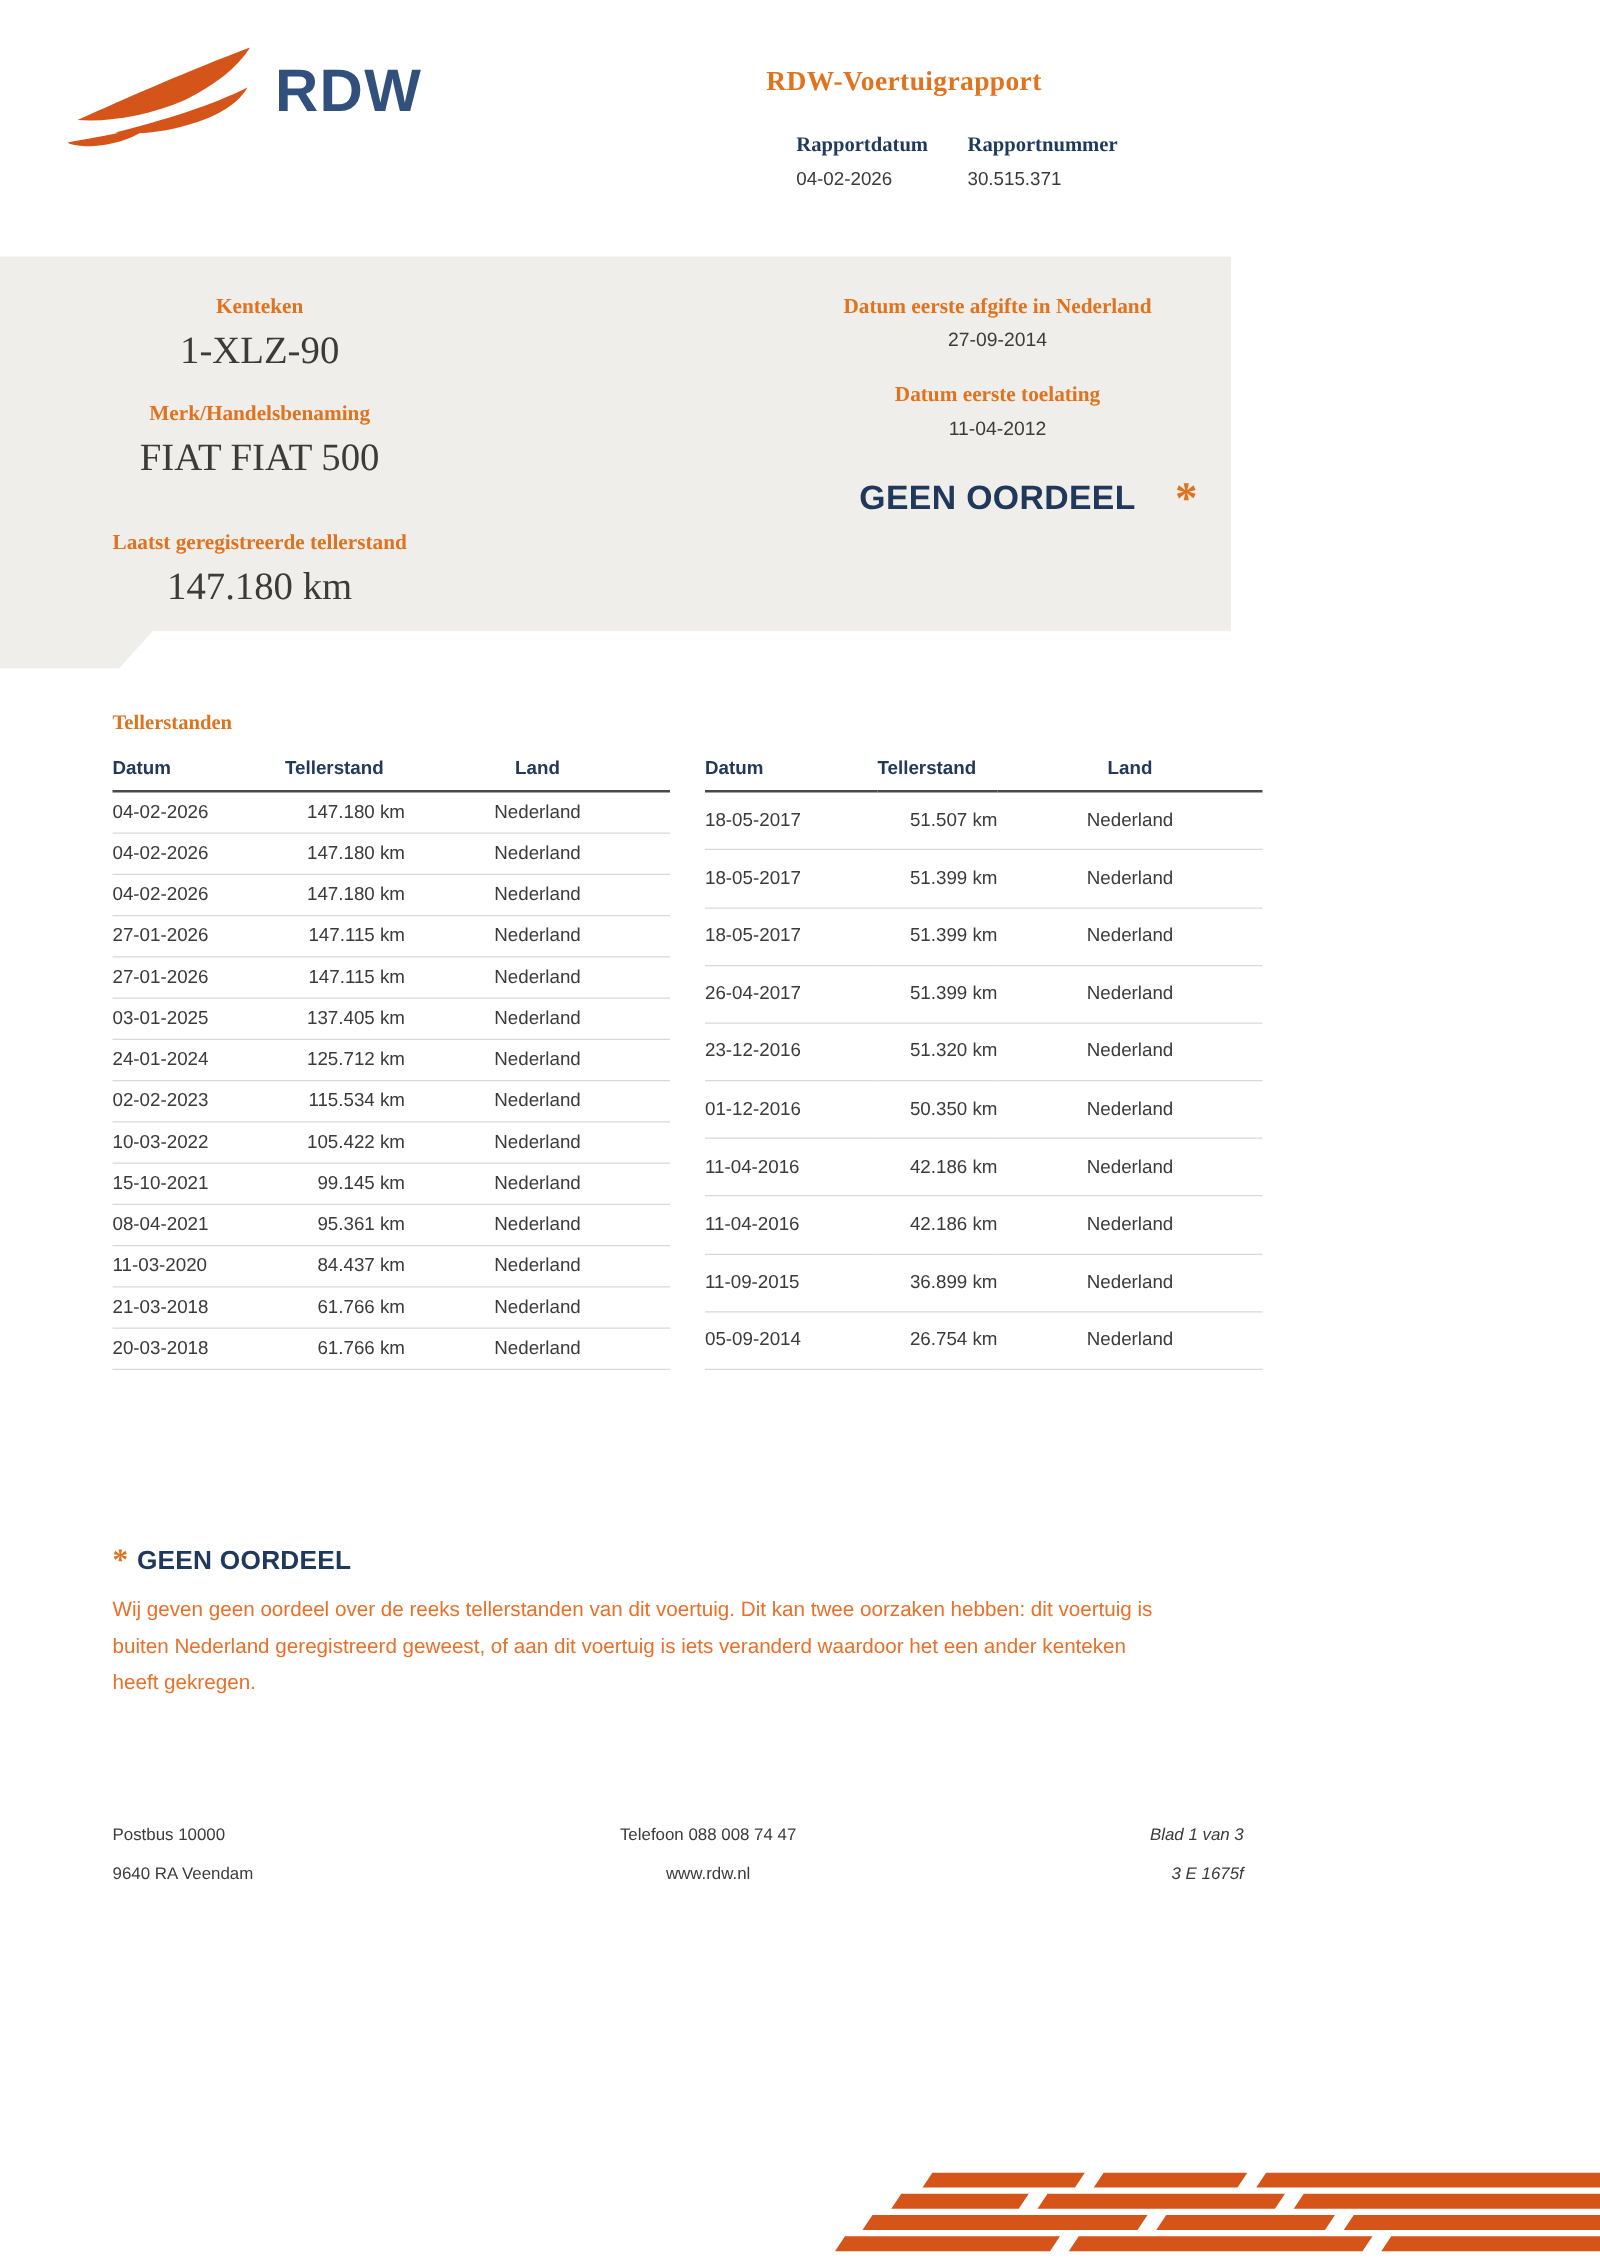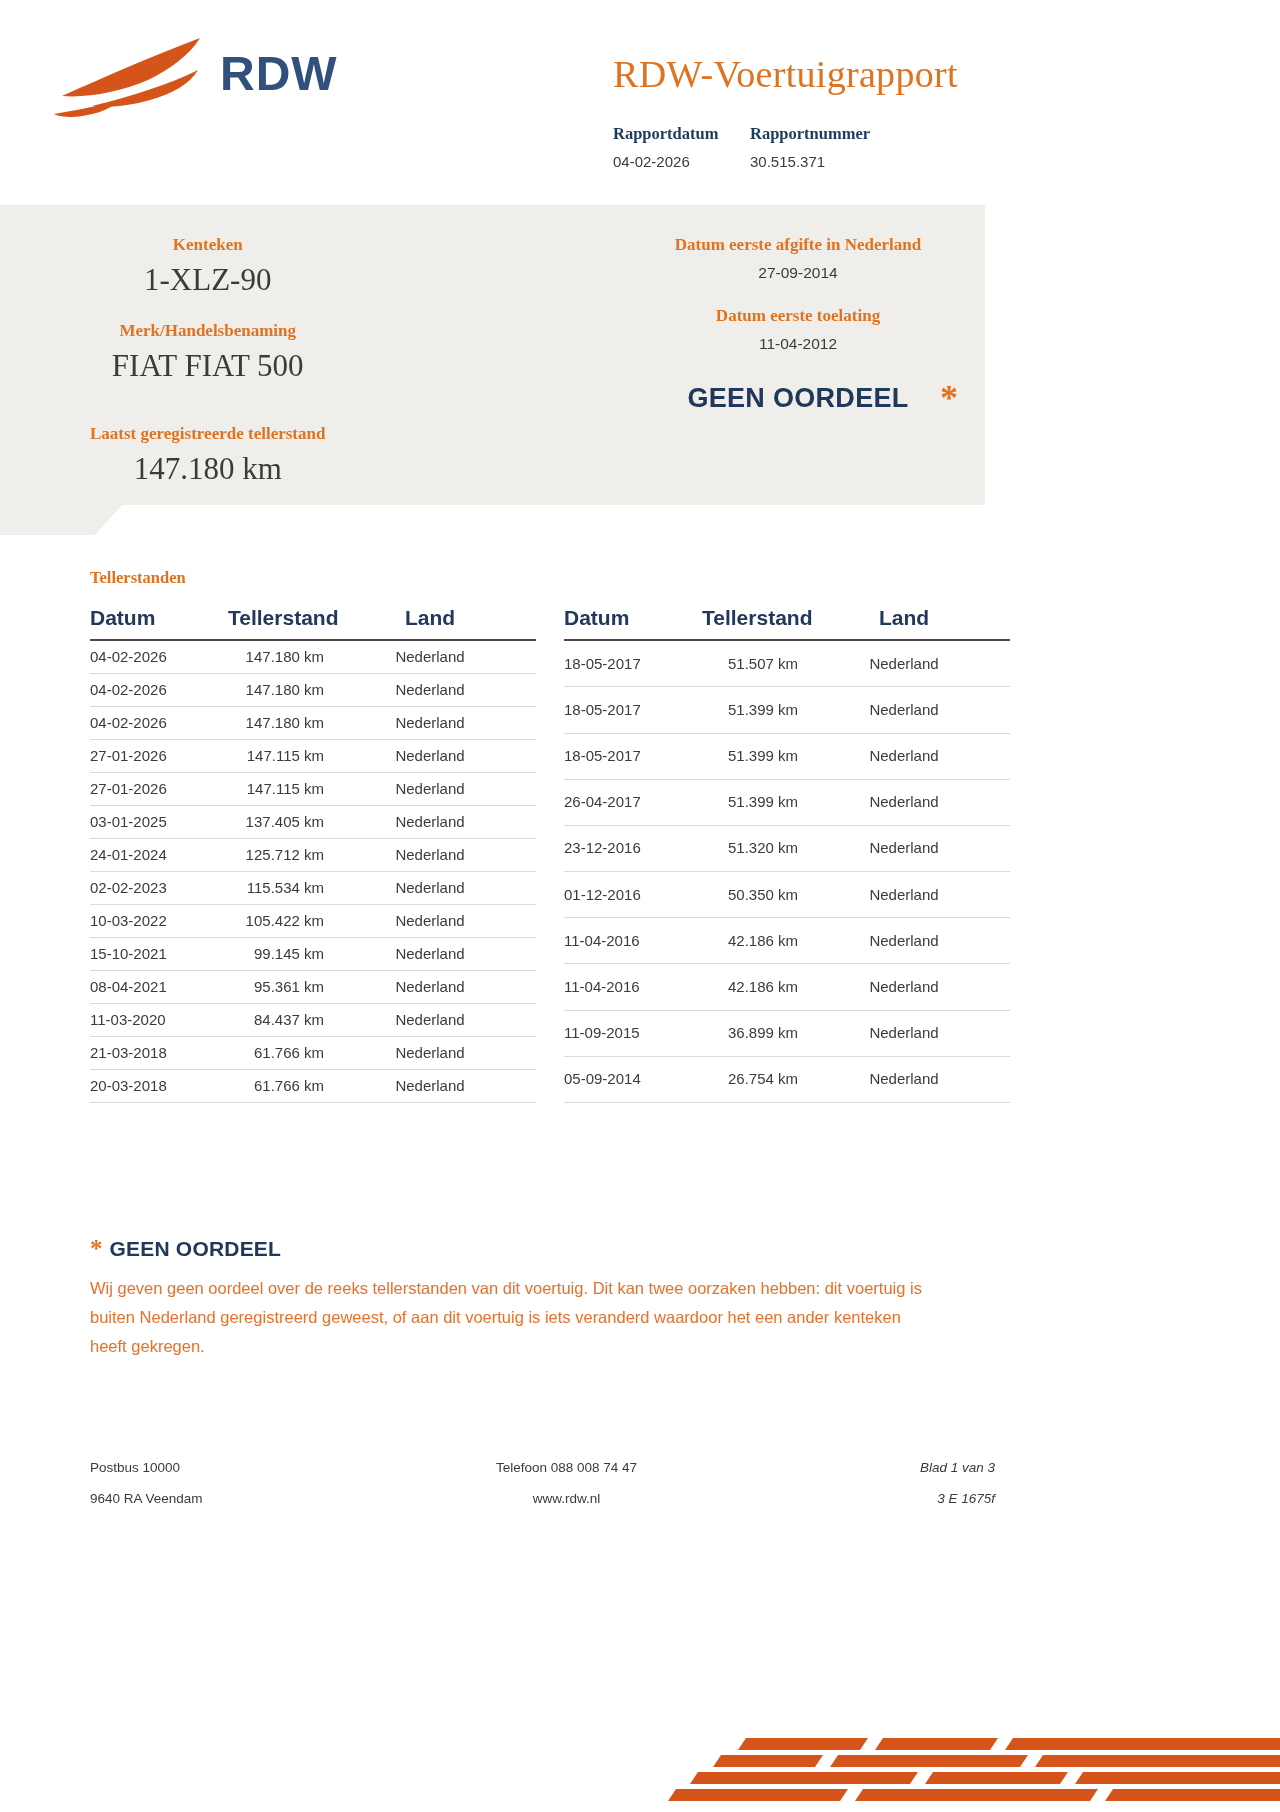--- a/index.html
+++ b/index.html
@@ -11,25 +11,25 @@
 
   
   .logo { position:absolute; left:52px; top:34px; display:flex; align-items:center; }
   .logo svg { display:block; }
   .logo-text {
     font-family:"Liberation Sans", sans-serif; font-weight:bold;
     font-size:48px; color:#31507C; letter-spacing:1px; margin-left:18px; margin-top:-6px;
   }
   .header-right { position:absolute; left:613px; top:52px; width:560px; }
   .report-title {
-    font-family:"Liberation Serif", serif; font-weight:normal;
-    font-size:38px; color:#E0731F; letter-spacing:.3px;
+    font-family:"Liberation Serif", serif; font-weight:bold;
+    font-size:22px; color:#E0731F; letter-spacing:.3px;
   }
   .report-meta { display:flex; margin-top:28px; }
-  .meta-col-1 { width:137px; }
+  .meta-col-1 { width:137px;margin-left:24px; }
   .meta-label {
     display:block; font-family:"Liberation Serif", serif; font-weight:bold;
     font-size:16.5px; color:#1E3A5C;
   }
   .meta-value { display:block; font-size:15px; color:#3b3b3b; margin-top:9px; }
 
   
   .summary-box {
     position:absolute; top:205px; left:0; width:985px; height:330px;
     background:#F0EEEA;
@@ -60,21 +60,21 @@
 
   
   .teller-section { position:absolute; top:568px; left:90px; width:920px; }
   .teller-title {
     font-family:"Liberation Serif", serif; font-weight:bold;
     font-size:16.5px; color:#E0731F; margin-bottom:11px;
   }
   .tables { display:flex; gap:28px; }
   table { width:446px; border-collapse:collapse; table-layout:fixed; }
   th {
-    text-align:left; font-size:21px; font-weight:bold; color:#22395B;
+    text-align:left; font-size:15px; font-weight:bold; color:#22395B;
     padding:7px 0 9px; border-bottom:2px solid #4A4A4A;
   }
   td { font-size:15px; color:#3b3b3b; padding:7px 0 8px; border-bottom:1px solid #D9D9D9; }
   .c-date { width:138px; }
   .c-km   { width:96px; }
   td.c-km { text-align:right; }
   .c-land { text-align:center; }
 
   
   .note { position:absolute; top:1236px; left:90px; width:850px; }

